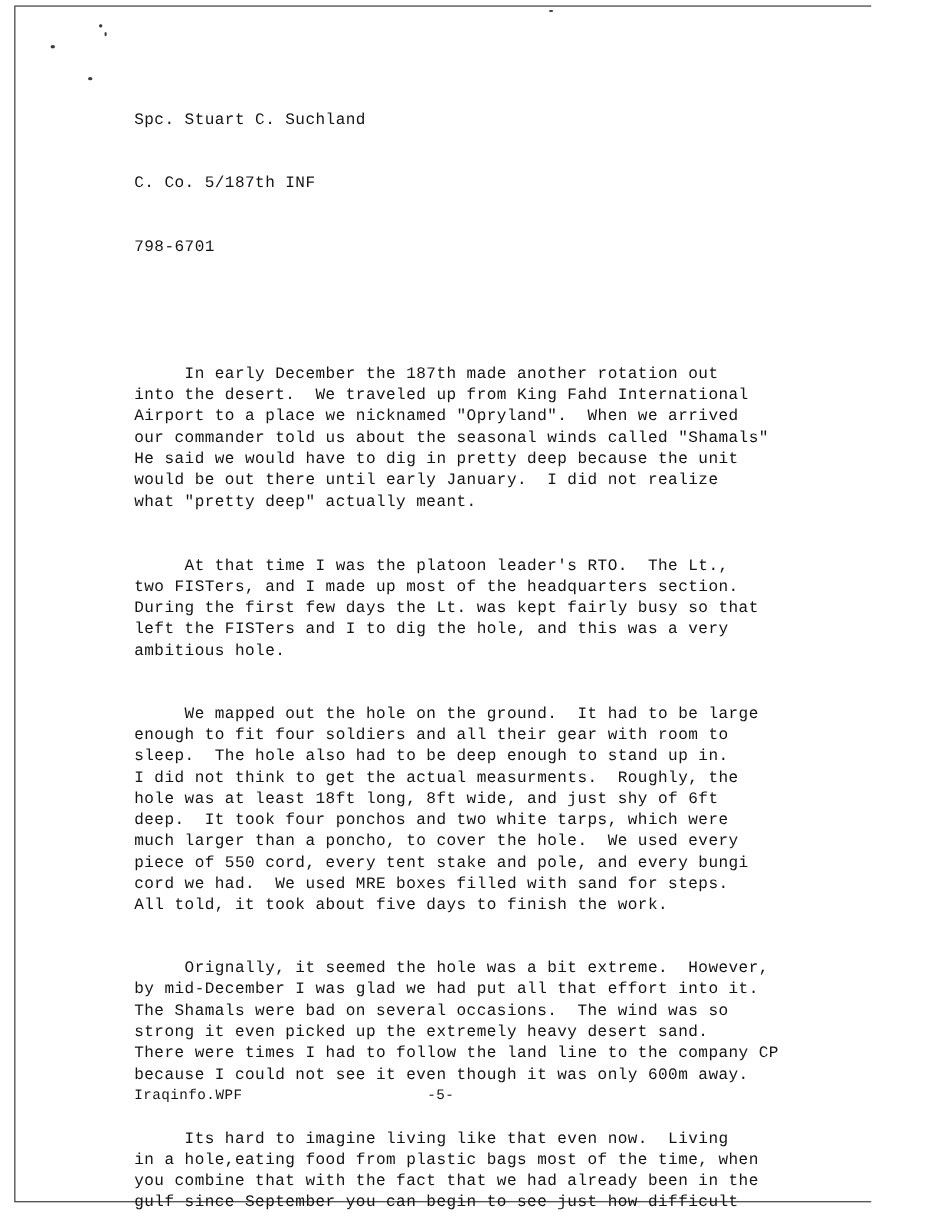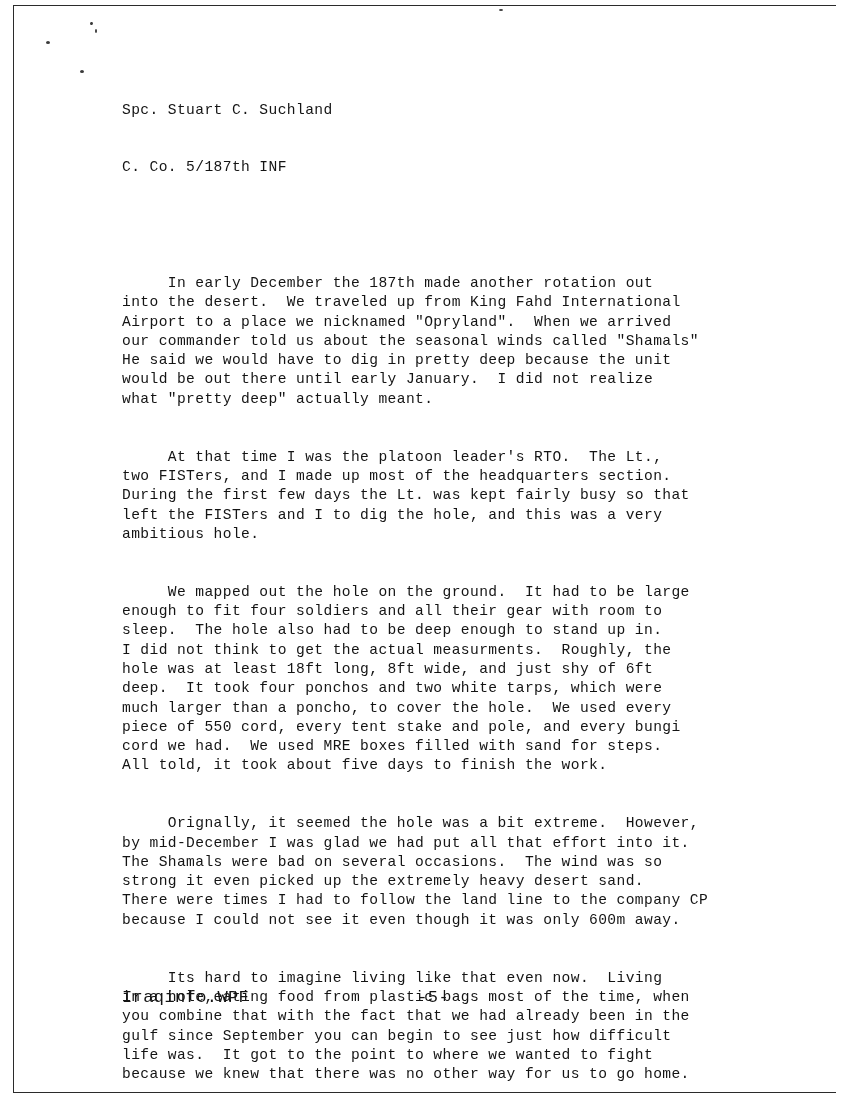--- a/index.html
+++ b/index.html
@@ -8,21 +8,20 @@
     background: #ffffff;
   }
   .page {
     position: relative;
     width: 792px;
     height: 1103px;
     background: #ffffff;
     overflow: hidden;
     font-family: "Liberation Mono", "DejaVu Sans Mono", monospace;
     color: #141414;
-    padding-left: 44px;
   }
   .page-border {
     position: absolute;
     left: 13px;
     top: 5px;
     width: 824px;
     height: 1088px;
     border: 1px solid #2b2b2b;
     box-sizing: border-box;
     pointer-events: none;
@@ -63,21 +62,21 @@
   .para {
     margin: 0;
     white-space: pre;
   }
 
   .footer {
     position: absolute;
     left: 122px;
     top: 988px;
     width: 660px;
-    font-size: 17px;
+    font-size: 13px;
     letter-spacing: 0.4px;
     display: flex;
     align-items: flex-start;
     font-family: Liberation Mono, monospace;
   }
   .footer-file {
     white-space: pre;
   }
   .footer-page {
     margin-left: 168px;
@@ -93,20 +92,21 @@
   <div class="speck s1"></div>
   <div class="speck s2"></div>
   <div class="speck s3"></div>
   <div class="speck s4"></div>
   <div class="speck s5"></div>
 
   <div class="content">
     <div class="header-block">
       <div>Spc. Stuart C. Suchland</div>
       <div>C. Co. 5/187th INF</div>
+      <div>798-6701</div>
     </div>
 
     <div class="body-block">
       <p class="para">     In early December the 187th made another rotation out
 into the desert.  We traveled up from King Fahd International
 Airport to a place we nicknamed "Opryland".  When we arrived
 our commander told us about the seasonal winds called "Shamals"
 He said we would have to dig in pretty deep because the unit
 would be out there until early January.  I did not realize
 what "pretty deep" actually meant.</p>

